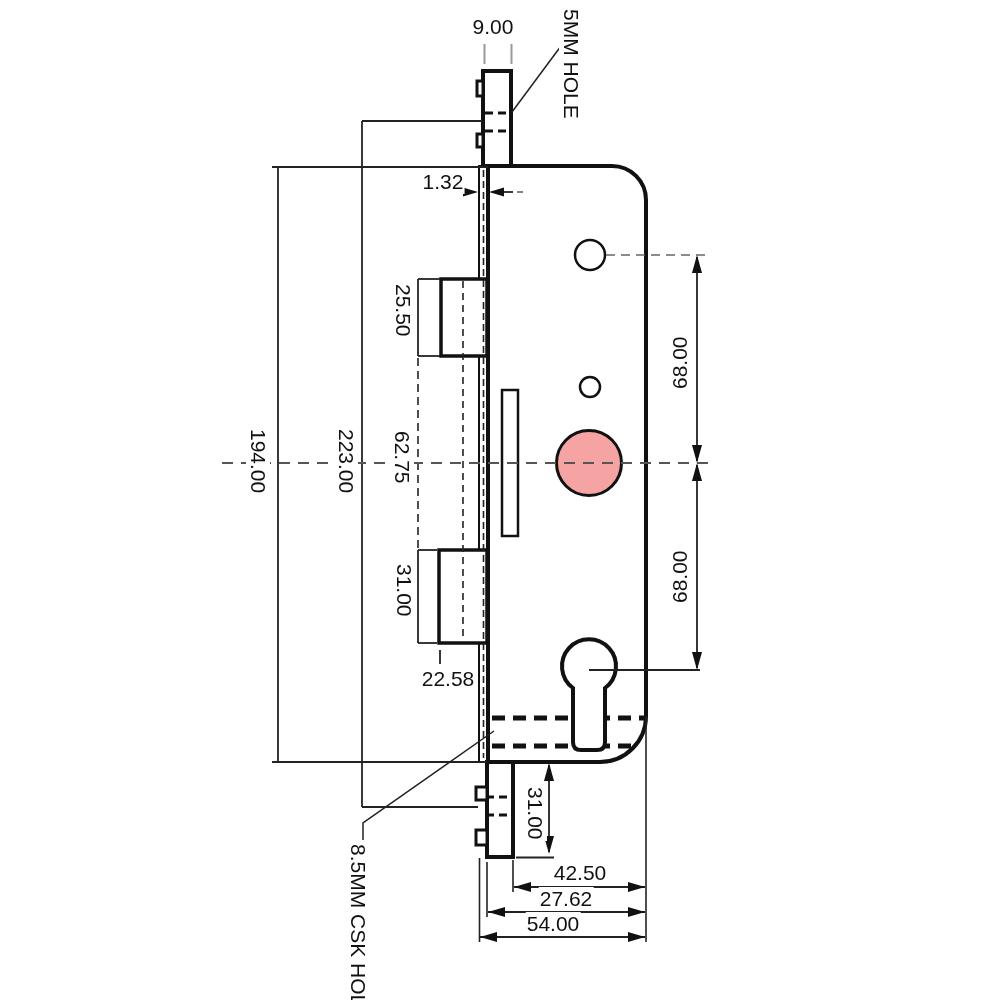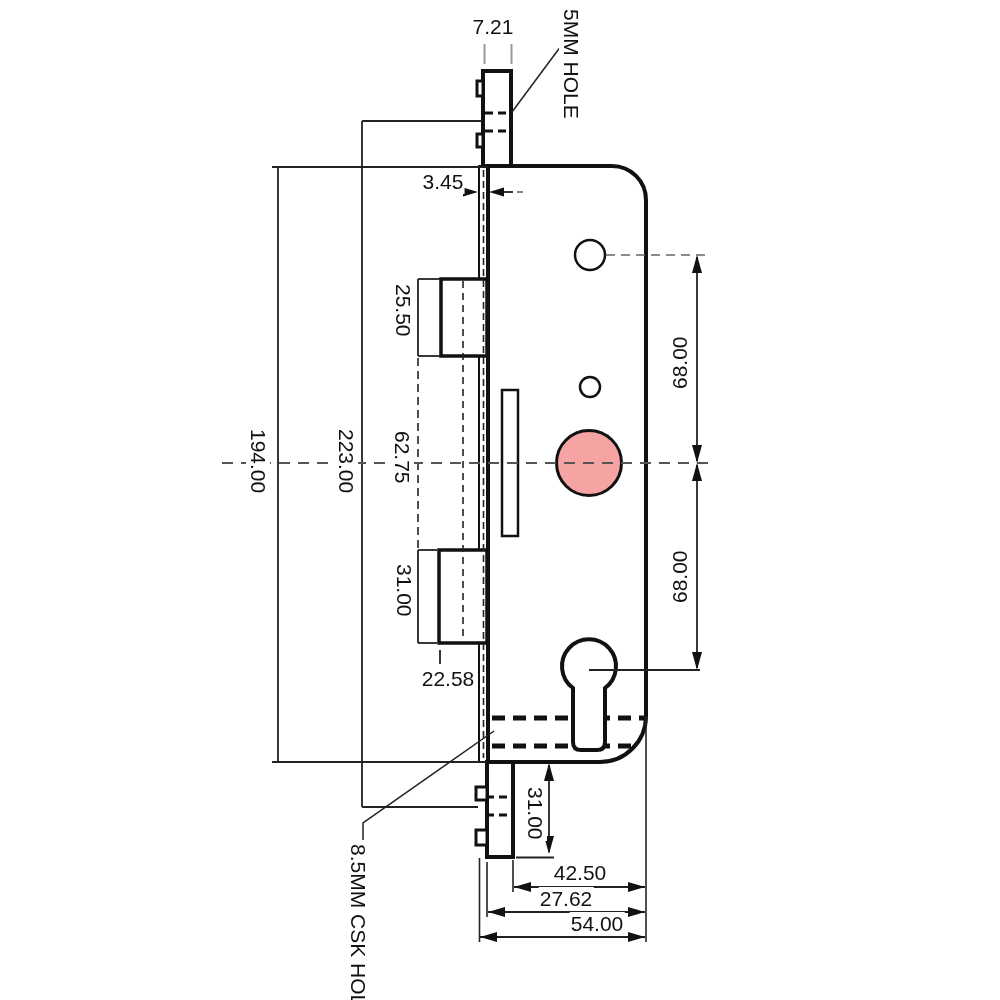--- a/index.html
+++ b/index.html
@@ -170,30 +170,30 @@
     </g>
     <g>
       <polyline points="363,840 363,823 494,731" fill="none" stroke="#222" stroke-width="1.5"></polyline>
     </g>
 
     <g>
       <line x1="222" y1="463" x2="713" y2="463" stroke="#555" stroke-width="1.8" stroke-dasharray="11 8"></line>
     </g>
   </svg>
 
-  <span class="dim h" style="left:493px;top:27px;">7.21</span>
+  <span class="dim h" style="left:493px;top:27px;">9.00</span>
   <span class="dim rcw" style="left:583px;top:8px;">5MM HOLE</span>
-  <span class="dim h" style="left:443px;top:182px;">3.45</span>
+  <span class="dim h" style="left:443px;top:182px;">1.32</span>
   <span class="dim rcw" style="left:415px;top:283px;">25.50</span>
   <span class="dim rcw" style="left:270px;top:428px;">194.00</span>
   <span class="dim rcw" style="left:358px;top:428px;">223.00</span>
   <span class="dim rcw" style="left:414px;top:430px;">62.75</span>
   <span class="dim rcw" style="left:416px;top:563px;">31.00</span>
   <span class="dim h" style="left:448px;top:679px;">22.58</span>
   <span class="dim rccw" style="left:668px;top:390px;">68.00</span>
   <span class="dim rccw" style="left:668px;top:604px;">68.00</span>
   <span class="dim rcw" style="left:547px;top:786px;">31.00</span>
   <span class="dim h" style="left:580px;top:873px;">42.50</span>
   <span class="dim h" style="left:566px;top:899px;">27.62</span>
-  <span class="dim h" style="left:553px;top:924px;margin-left:44px;">54.00</span>
+  <span class="dim h" style="left:553px;top:924px;">54.00</span>
   <span class="dim rcw" style="left:370px;top:843px;">8.5MM CSK HOLE</span>
 
 </div>
 
 </body></html>

